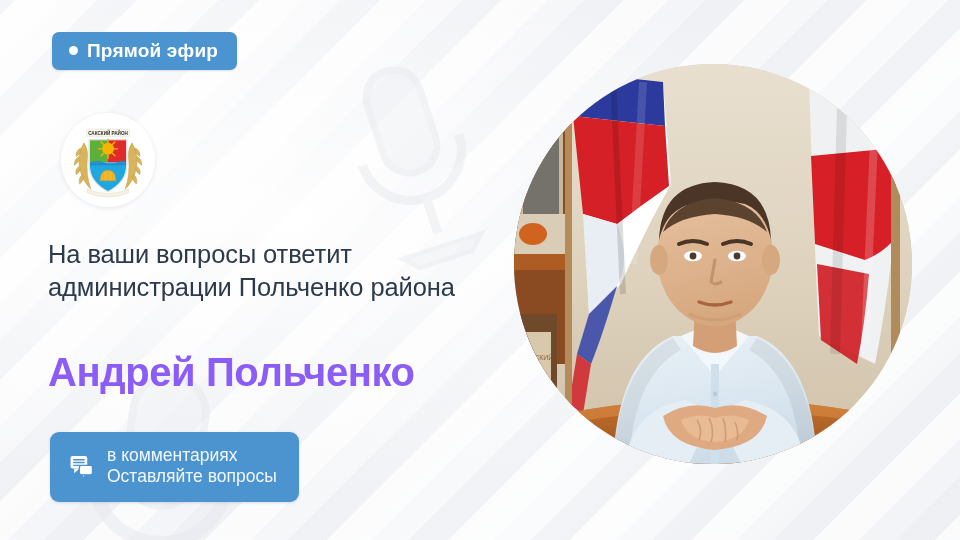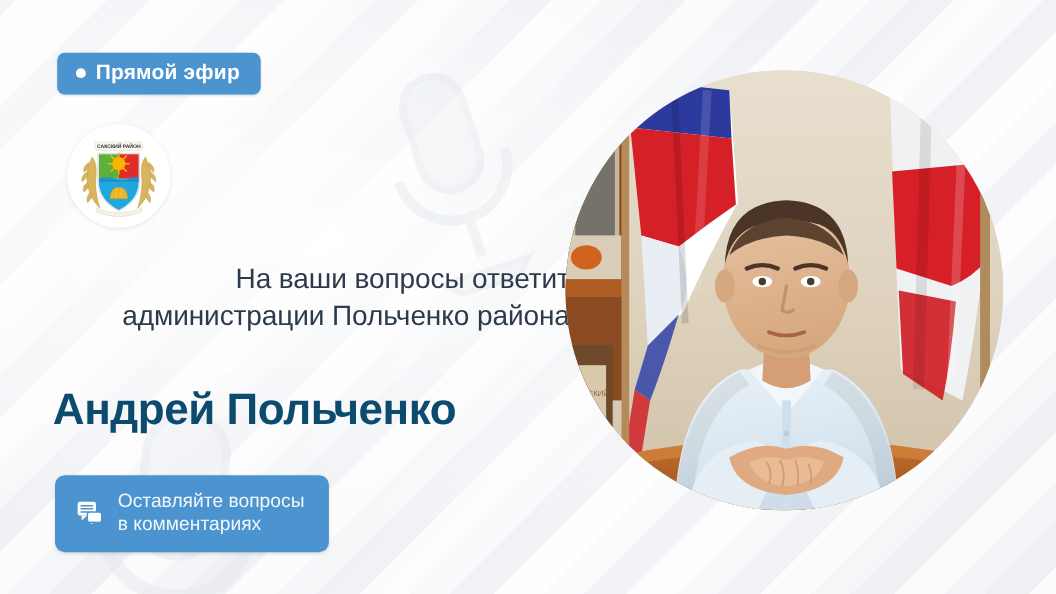--- a/index.html
+++ b/index.html
@@ -50,21 +50,21 @@
     pointer-events: none;
   }
   .watermark.wm-top { left: 300px; top: 48px; width: 230px; height: 230px; transform: rotate(-18deg); }
   .watermark.wm-bottom { left: 10px; top: 350px; width: 300px; height: 260px; transform: rotate(8deg); opacity:.55; }
   .watermark svg { width: 100%; height: 100%; display: block; }
 
   
   .live-badge {
     position: absolute;
     left: 52px;
-    top: 48px;
+    top: 32px;
     display: flex;
     align-items: center;
     gap: 9px;
     background: #4b94cf;
     border-radius: 7px;
     padding: 9px 19px 10px 17px;
     box-shadow: 0 1px 2px rgba(40,70,100,.16);
   }
   .live-dot {
     width: 9px;
@@ -104,27 +104,27 @@
     position: absolute;
     left: 48px;
     top: 238px;
     width: 470px;
     color: #2d3a4b;
     font-size: 25.5px;
     line-height: 1.30;
     font-weight: normal;
     letter-spacing: -0.1px;
   }
-  .headline .hl-line { display: block; white-space: nowrap; text-align: right; }
+  .headline .hl-line { display: block; white-space: nowrap; }
 
   .person-name {
     position: absolute;
     left: 48px;
     top: 350px;
-    color: #0c4a6e;
+    color: #8b5cf6;
     font-size: 40px;
     font-weight: bold;
     letter-spacing: -0.4px;
     line-height: 1.12;
     white-space: nowrap;
   }
 
   
   .comments-btn {
     position: absolute;
@@ -264,22 +264,22 @@
         <g stroke="#4b94cf" stroke-width="1.3" stroke-linecap="round">
           <line x1="4.5" y1="5.5" x2="14.5" y2="5.5"></line>
           <line x1="4.5" y1="8.2" x2="14.5" y2="8.2"></line>
           <line x1="4.5" y1="10.9" x2="11" y2="10.9"></line>
         </g>
         <rect x="10" y="11" width="12.5" height="9" rx="2" fill="#ffffff" stroke="#4b94cf" stroke-width="1.2"></rect>
         <path d="M13 20 L13 23.2 L16.8 20 Z" fill="#ffffff" stroke="#4b94cf" stroke-width="1.2" stroke-linejoin="round"></path>
       </svg>
     </span>
     <span class="comments-text">
+      <span>в комментариях</span>
       <span>Оставляйте вопросы</span>
-      <span>в комментариях</span>
     </span>
   </div>
 
   <div class="portrait">
     <svg viewBox="0 0 400 400" preserveAspectRatio="xMidYMid slice">
       <defs>
         <linearGradient id="wallG" x1="0" y1="0" x2="0" y2="1">
           <stop offset="0%" stop-color="#e8dfcf"></stop>
           <stop offset="55%" stop-color="#ded2bd"></stop>
           <stop offset="100%" stop-color="#cfc0a8"></stop>

